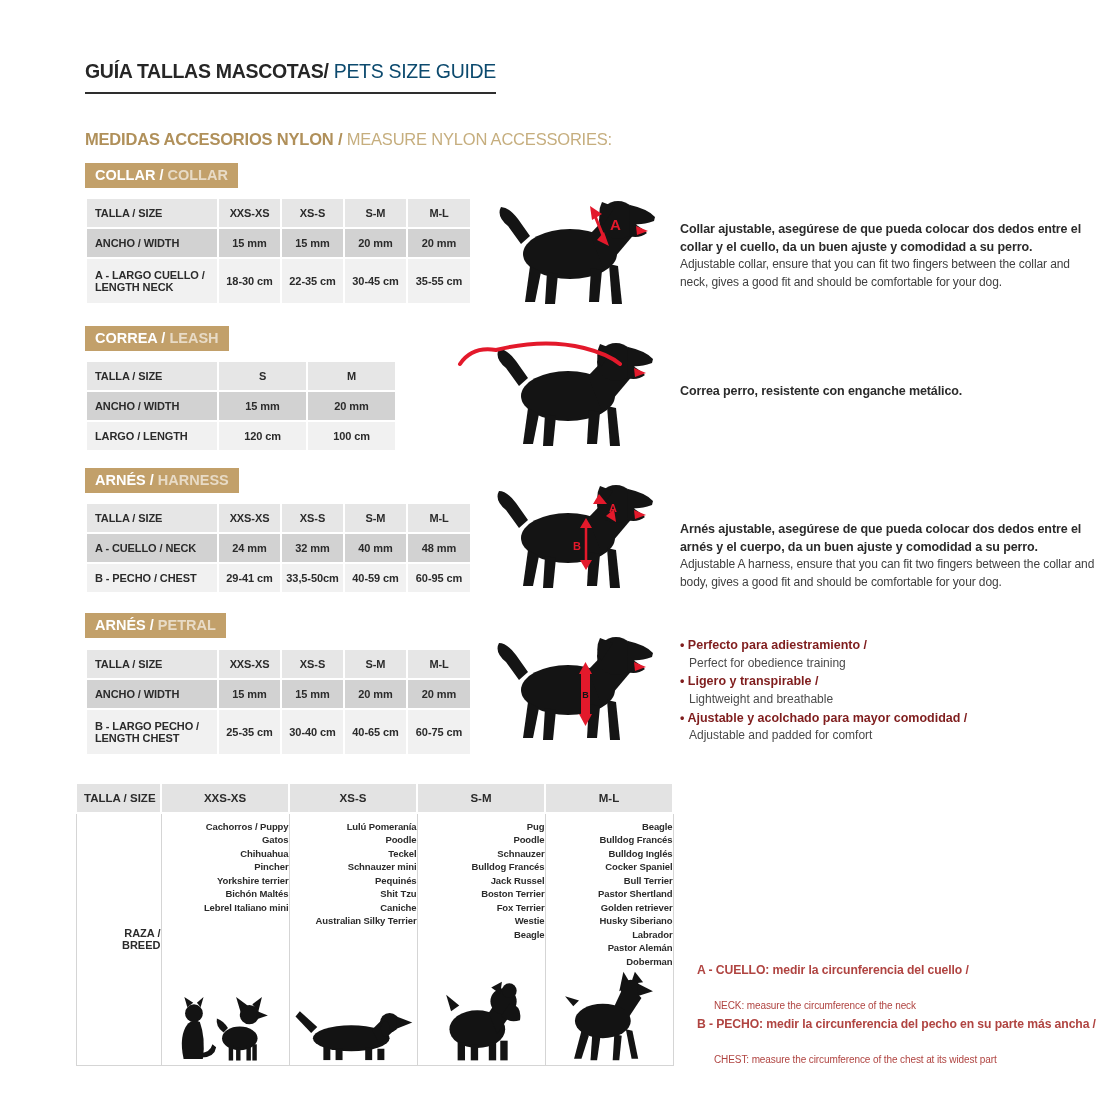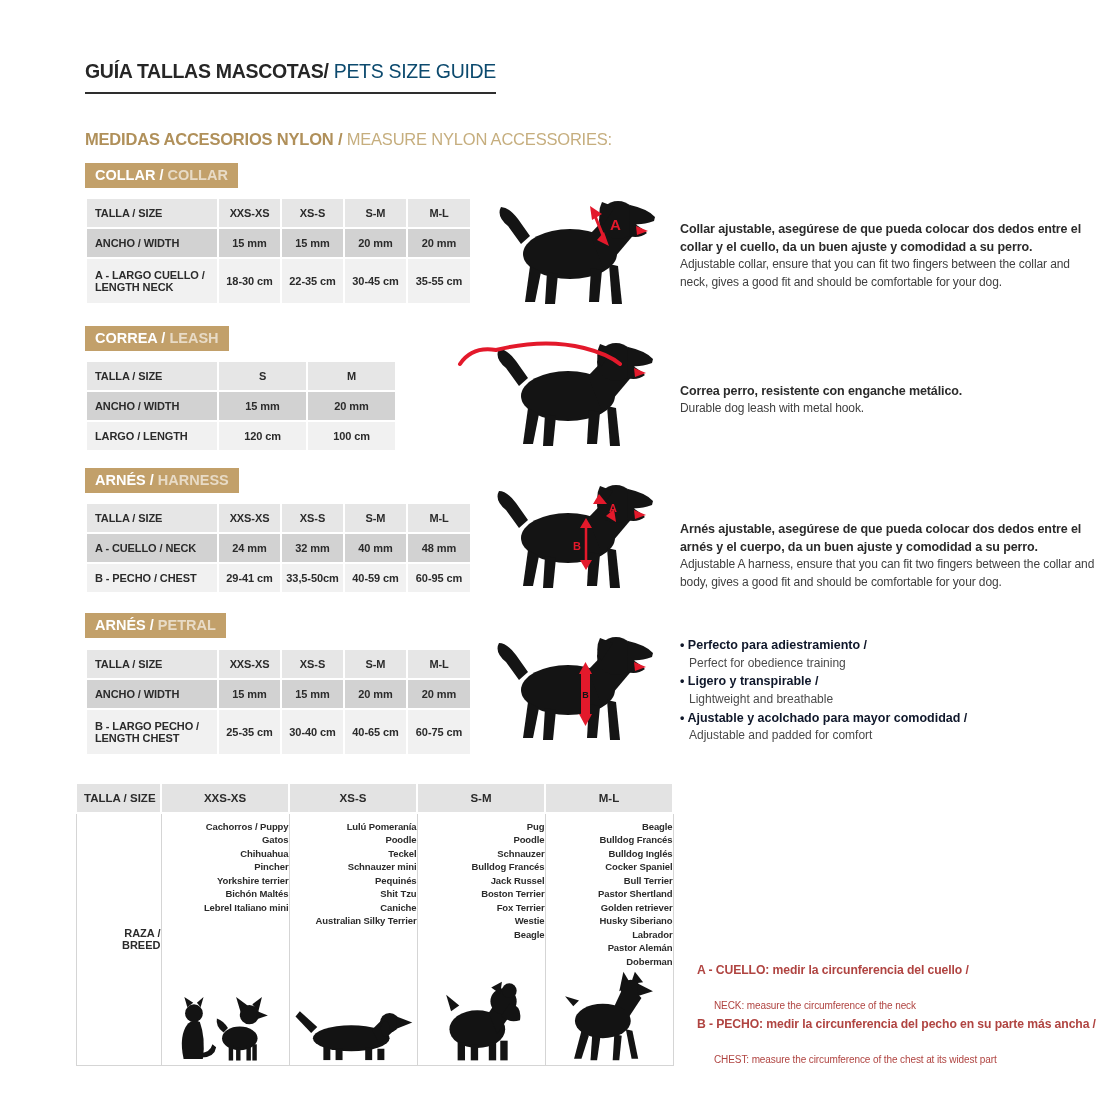--- a/index.html
+++ b/index.html
@@ -29,21 +29,21 @@
   .size-table tr.r-mid  td { background:#d2d2d2; height:30px; }
   .size-table tr.r-light td { background:#f1f1f1; height:30px; }
   .size-table tr.tall td { height:46px; }
 
   
   .desc { width:415px; font-size:12.5px; line-height:1.45; letter-spacing:-0.1px; }
   .desc .b { font-weight:bold; color:#2b2b2b;margin-top:20px; }
   .desc .n { font-weight:normal; color:#404040; font-size:12px; }
 
   .bullets { width:415px; font-size:12.5px; line-height:1.4; }
-  .bullets .b-line { font-weight:bold; color:#0f172a; }
+  .bullets .b-line { font-weight:bold; color:#7f1d1d; }
   .bullets .b-line::before { content:"• "; }
   .bullets .n-line { font-weight:normal; color:#4a4a4a; font-size:12px; margin-left:9px; margin-bottom:2px; }
 
   
   .breed-table { left:75px; top:782px; }
   .breed-table td { border:1px solid #d5d5d5; }
   .breed-table tr.bt-head td { background:#e3e3e3; font-weight:bold; font-size:11.5px; height:30px; text-align:center; vertical-align:middle; border:2px solid #fff; color:#2b2b2b; }
   .breed-table tr.bt-head td:first-child { text-align:left; padding-left:7px; }
   .breed-table tr.bt-body td { height:252px; vertical-align:top; text-align:right; position:relative;padding-left:17px; }
   .raza-cell { vertical-align:middle !important; font-weight:bold; font-size:11px; white-space:pre-line; color:#2b2b2b; }
@@ -175,21 +175,20 @@
       <g transform="translate(38,0)">
           <use href="#dog-body"></use>
         <polygon points="144,34 156,39 145,43" fill="#e3192b"></polygon>
       </g>
       <path d="M8,30 Q20,12 44,16 Q92,4 132,14 Q156,20 168,30" fill="none" stroke="#e3192b" stroke-width="4" stroke-linecap="round"></path>
     </svg>
   </div>
 
   <div class="abs desc" style="left:680px; top:362px;">
     <div class="b">Correa perro, resistente con enganche metálico.</div>
-    <div class="n">Durable dog leash with metal hook.</div>
   </div>
 
   <div class="abs badge" style="left:85px; top:468px;">
     <span>ARNÉS / </span><span class="badge-light">HARNESS</span>
   </div>
 
   <table class="size-table" style="left:85px; top:502px; width:385px;">
     <colgroup>
         <col style="width:132px">
         <col style="width:63px">

